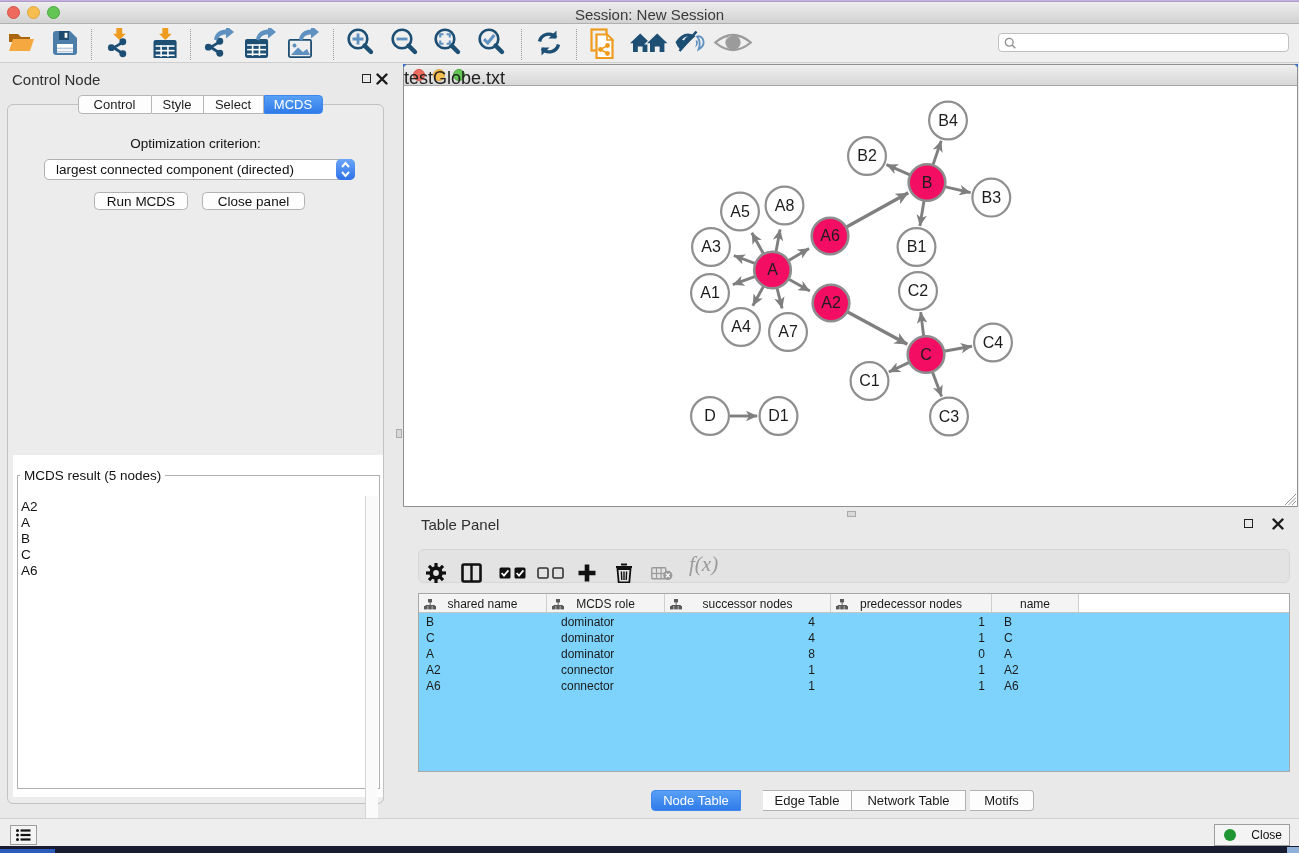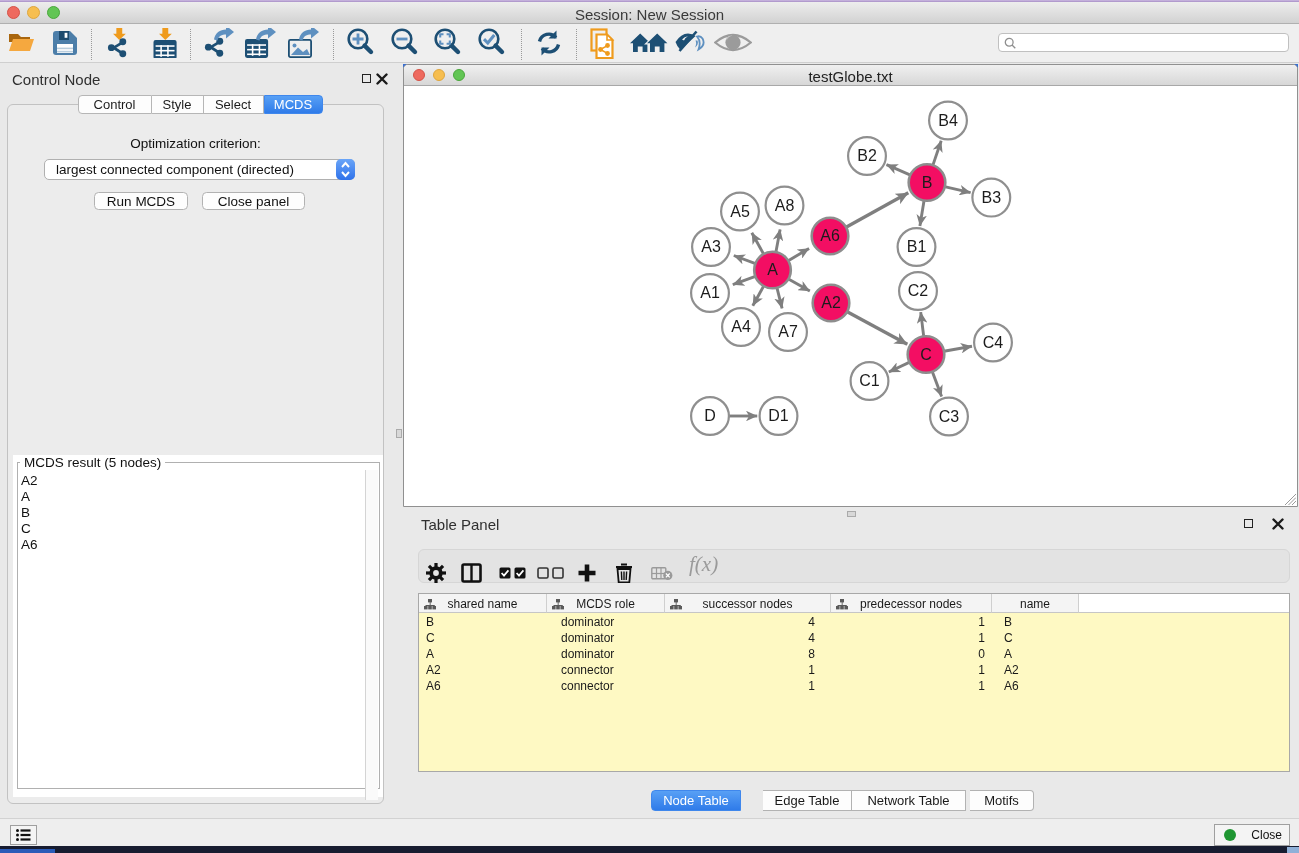--- a/index.html
+++ b/index.html
@@ -9,31 +9,31 @@
 .tl{position:absolute;border-radius:50%}
 #toolbar{position:absolute;left:0;top:24px;width:1299px;height:39px;background:#efefef;border-bottom:1px solid #cfcfcf}
 #search{position:absolute;left:998px;top:33px;width:291px;height:19px;background:#fff;border:1px solid #c0c0c0;border-radius:4px}
 .ptitle{font-size:15px;color:#303030}
 .wfloat{position:absolute;width:9px;height:9px;border:1.6px solid #222}
 .tab{position:absolute;top:95px;height:19px;border:1px solid #b6b6b6;background:#fdfdfd;font-size:13px;color:#1c1c1c;text-align:center;line-height:18px}
 .tabsel{background:linear-gradient(#58a0f5,#2f7be9);color:#fff;border-color:#3f87ec}
 #cpbody{position:absolute;left:7px;top:104px;width:377px;height:700px;background:#ececec;border:1px solid #c2c2c2;border-radius:6px}
 #mcdsbox{position:absolute;left:13px;top:455px;width:370px;height:342px;background:#fff}
 #mcdsfs{position:absolute;left:4px;top:0px;width:363px;height:334px;border:1px solid #b0b0b0}
-#mcdsfs legend{margin-left:2px;padding:0 4px;font-size:13.5px;color:#111}
+#mcdsfs legend{margin-left:2px;padding:13px 4px;font-size:13.5px;color:#111}
 #sbtrack{position:absolute;right:1.5px;top:0px;width:13px;height:330px;background:#fafafa;border-left:1px solid #d4d4d4}
 .btn{position:absolute;background:#fdfdfd;border:1px solid #b2b2b2;border-radius:4.5px;font-size:13.5px;color:#111;text-align:center}
 #combo{position:absolute;left:44px;top:159px;width:311px;height:21px;background:#fff;border:1px solid #b0b0b0;border-radius:5px;font-size:13.5px;color:#111;line-height:19px;padding-left:11px}
 #stepper{position:absolute;right:-1px;top:-1px;width:19px;height:21px;border-radius:5px;background:linear-gradient(#6aa5f8,#2f72ea)}
 #netwin{position:absolute;left:403px;top:64px;width:895px;height:443px;background:#fff;border:1px solid #909090;border-radius:5px 5px 0 0}
 #nettbar{position:absolute;left:0;top:0;width:893px;height:21px;background:linear-gradient(#f0f0f0,#d7d7d7);border-bottom:1px solid #a8a8a8;border-radius:4px 4px 0 0}
 .corner{position:absolute;width:0;height:0;border-style:solid}
 #tablepanel{position:absolute;left:403px;top:512px;width:896px;height:298px}
 #tbbox{position:absolute;left:15px;top:37px;width:872px;height:34px;background:#e3e3e3;border:1px solid #d6d6d6;border-radius:6px}
-#table{position:absolute;left:15px;top:81px;width:872px;height:179px;background:#fef9c3;border:1px solid #a8a8a8;font-size:12px;color:#1a1a1a}
+#table{position:absolute;left:15px;top:81px;width:872px;height:179px;background:#7dd3fc;border:1px solid #a8a8a8;font-size:12px;color:#1a1a1a}
 .hc{position:absolute;top:0;height:19px;background:#f4f4f4;border-right:1px solid #cfcfcf;border-bottom:1px solid #c6c6c6;font-size:12px;color:#1a1a1a}
 .hic{position:absolute;left:5px;top:4px}
 .htx{position:absolute;width:100%;text-align:center;top:2.5px}
 .btab{position:absolute;top:790px;height:21px;border:1px solid #b2b2b2;background:#fdfdfd;font-size:13px;color:#1a1a1a;text-align:center;line-height:19px}
 #statusbar{position:absolute;left:0;top:818px;width:1299px;height:28px;background:#eeeeee;border-top:1px solid #d2d2d2}
 #deskstrip{position:absolute;left:0;top:846px;width:1299px;height:7px;background:#171c30}
 .cell{position:absolute;white-space:nowrap}
 </style></head>
 <body>
 <div id="purple"></div>
@@ -219,21 +219,21 @@
  </fieldset>
 </div>
 
 <div class="corner" style="left:403px;top:64px;border-width:0 0 5px 5px;border-color:transparent transparent transparent #3a6fd0;"></div>
 <div class="corner" style="left:1293px;top:64px;border-width:0 5px 5px 0;border-color:transparent #3a6fd0 transparent transparent;"></div>
 <div id="netwin">
  <div id="nettbar">
   <div class="tl" style="left:8.5px;top:3.5px;width:12px;height:12px;background:#ee6a5f;border:0.5px solid #d55348"></div>
   <div class="tl" style="left:28.5px;top:3.5px;width:12px;height:12px;background:#f6be50;border:0.5px solid #dfa63d"></div>
   <div class="tl" style="left:48.5px;top:3.5px;width:12px;height:12px;background:#62c554;border:0.5px solid #4aa73c"></div>
-  <div class="abs" style="left:0;width:893px;text-align:center;top:3px;font-size:15px;color:#222">testGlobe.txt</div>
+  <div class="abs" style="left:0;width:893px;top:3px;font-size:18px;color:#222">testGlobe.txt</div>
  </div>
  <svg style="position:absolute;right:1px;bottom:1px" width="11" height="11" viewBox="0 0 11 11">
       <g stroke="#9a9a9a" stroke-width="1">
         <line x1="11" y1="0" x2="0" y2="11"></line>
         <line x1="11" y1="3.5" x2="3.5" y2="11"></line>
         <line x1="11" y1="7" x2="7" y2="11"></line>
       </g>
     </svg>
 </div>
 <svg width="893" height="420" viewBox="0 0 893 420" style="position:absolute;left:404px;top:86px" font-family="'Liberation Sans',sans-serif">

